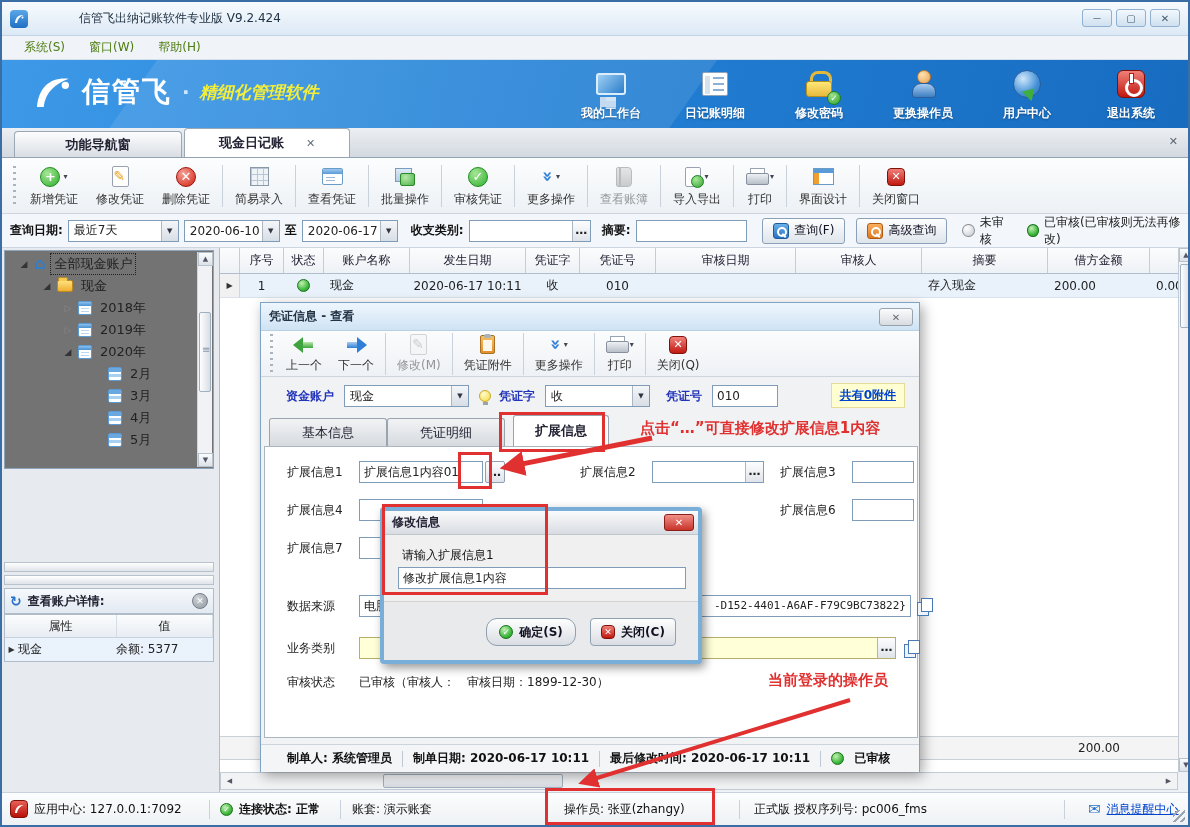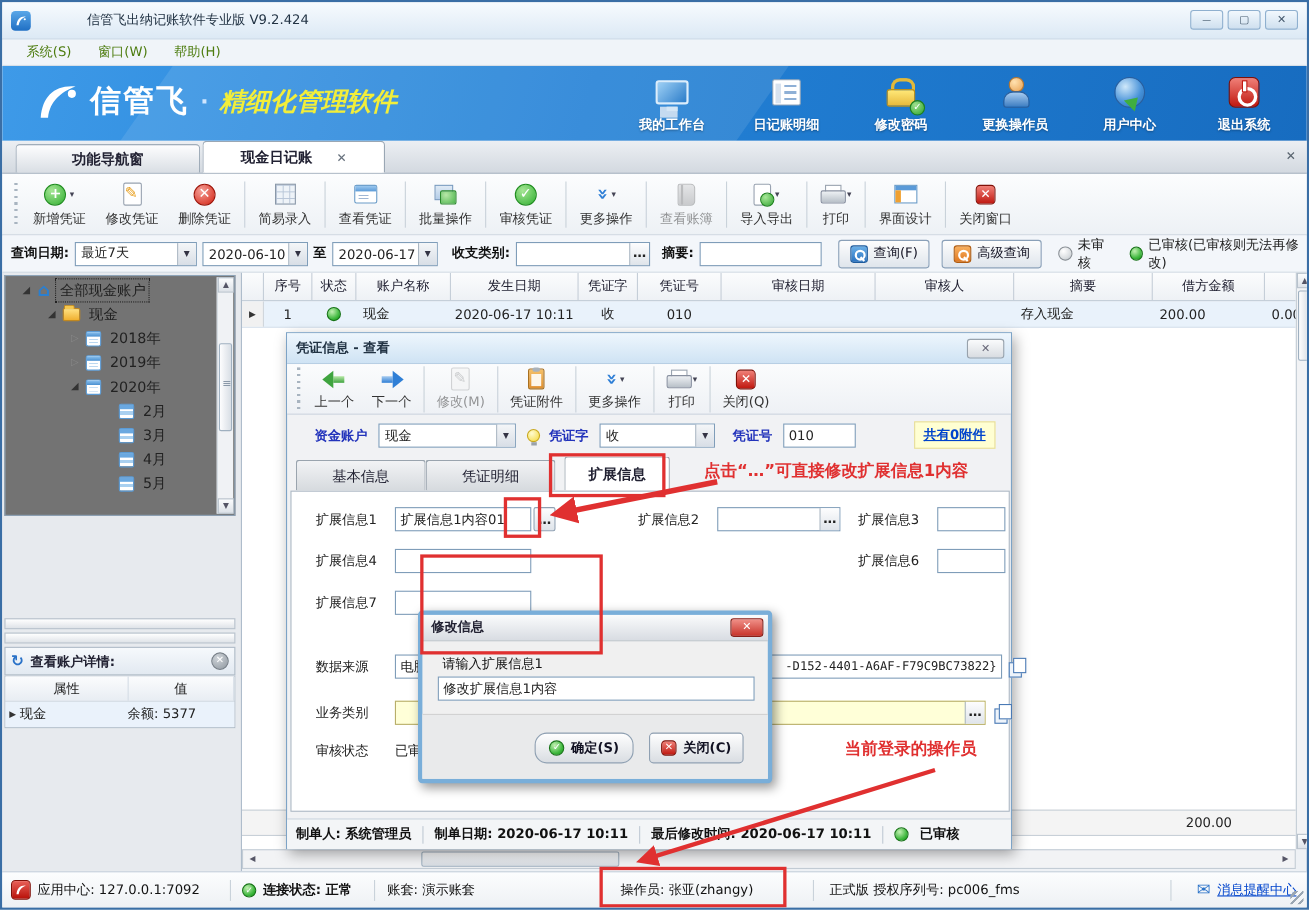--- a/index.html
+++ b/index.html
@@ -30,21 +30,21 @@
 
 
 .banner { position:absolute; left:0; top:58px; width:100%; height:68px;
   background:linear-gradient(105deg,#3e9ae8 0%,#2381d6 45%,#176cc0 100%); overflow:hidden; }
 .banner::before { content:""; position:absolute; left:120px; top:-30px; width:560px; height:160px;
   background:rgba(255,255,255,.10); transform:skewX(-35deg); }
 .brand { position:absolute; left:30px; top:12px; display:flex; align-items:center; gap:10px; }
 .brand svg { width:40px; height:40px; }
 .brand-name { color:#fff; font-size:28px; font-weight:bold; letter-spacing:2px; }
 .brand-dot { color:#cfe6ff; font-size:20px; font-weight:bold; }
-.brand-slogan { color:#f2ee3a; font-size:23px; font-weight:bold; font-style:italic; }
+.brand-slogan { color:#f2ee3a; font-size:17px; font-weight:bold; font-style:italic; }
 .banner-actions { position:absolute; right:14px; top:6px; display:flex; gap:18px; }
 .baction { width:86px; display:flex; flex-direction:column; align-items:center; gap:3px; cursor:pointer; }
 .baction .blabel { color:#fff; font-size:12px; font-weight:bold; text-shadow:0 1px 2px rgba(0,0,0,.35); white-space:nowrap; }
 .bico { width:36px; height:36px; position:relative; display:flex; align-items:center; justify-content:center; }
 .bi-monitor { width:30px; height:22px; border:2px solid #dcedfb; border-radius:3px;
   background:linear-gradient(135deg,#9ed0f5,#2b7cc9); position:relative; }
 .bi-monitor::after { content:""; position:absolute; left:8px; bottom:-8px; width:10px; height:4px; background:#d4e6f6; box-shadow:-3px 3px 0 3px #c4daf0; }
 .bi-journal { width:26px; height:24px; background:#fff; border:1px solid #8fa4ba; border-radius:2px; position:relative; }
 .bi-journal::before { content:""; position:absolute; left:2px; top:3px; width:5px; height:18px; background:#d7e2ef; }
 .bi-journal::after { content:""; position:absolute; left:10px; top:4px; right:3px; bottom:4px;
@@ -269,26 +269,26 @@
 .dlg-content { position:absolute; left:3px; top:143px; width:654px; height:292px; background:#fff; border:1px solid #aab6c2; }
 .extrow { position:absolute; height:22px; display:flex; align-items:center; }
 .extlab { width:66px; color:#222; white-space:nowrap; font-size:12px; }
 .srcval { display:flex; justify-content:space-between; align-items:center; }
 .mono { font-family:"DejaVu Sans Mono","Liberation Mono",monospace; font-size:11px; }
 .cop { width:15px; height:17px; position:relative; cursor:pointer; }
 .cop::before { content:""; position:absolute; left:0; top:4px; width:10px; height:12px; background:#eef4fb; border:1px solid #4a7ab5; }
 .cop::after { content:""; position:absolute; left:4px; top:0; width:10px; height:12px; background:#fff; border:1px solid #4a7ab5; }
 .yellowfld { background:#ffffd8; border:1px solid #b8ae6a; }
 .dlg-footer { position:absolute; left:0; top:441px; width:100%; height:28px; background:#f3f5f7;
-  border-top:1px solid #ccd5de; display:flex; align-items:center; padding-left:8px; gap:10px; color:#111; }
+  border-top:1px solid #ccd5de; display:flex; align-items:center; padding-left:26px; gap:10px; color:#111; }
 .fsep { width:1px; height:16px; background:#c0cad4; }
 
 
 .modal { position:absolute; left:378px; top:505px; width:322px; height:157px; z-index:20;
-  border:4px solid #79aed9; border-radius:4px; background:#f0f0f0; box-shadow:3px 4px 10px rgba(0,0,0,.4);margin-top:48px; }
+  border:4px solid #79aed9; border-radius:4px; background:#f0f0f0; box-shadow:3px 4px 10px rgba(0,0,0,.4); }
 .modal-title { height:24px; background:linear-gradient(#fafbfc,#d8dce2); border-bottom:1px solid #c0c6cc;
   display:flex; align-items:center; padding:0 8px; font-weight:bold; color:#223; }
 .modal-x { position:absolute; right:4px; top:3px; width:30px; height:17px; border:1px solid #8a1f18; border-radius:3px;
   background:linear-gradient(#f09088,#c8332a); color:#fff; font-size:10px; font-weight:bold;
   display:flex; align-items:center; justify-content:center; cursor:pointer; }
 .modal-x::after { content:"✕"; }
 .modal-prompt { position:absolute; left:18px; top:36px; color:#111; }
 .modal-input { position:absolute; left:14px; top:56px; width:288px; height:22px; }
 .modal-footer { position:absolute; left:0; top:90px; width:100%; height:59px; background:#e9eaeb; border-top:1px solid #d2d2d2; }
 .mbtn { position:absolute; top:16px; height:28px; border:1px solid #8fa0b2; border-radius:4px;

